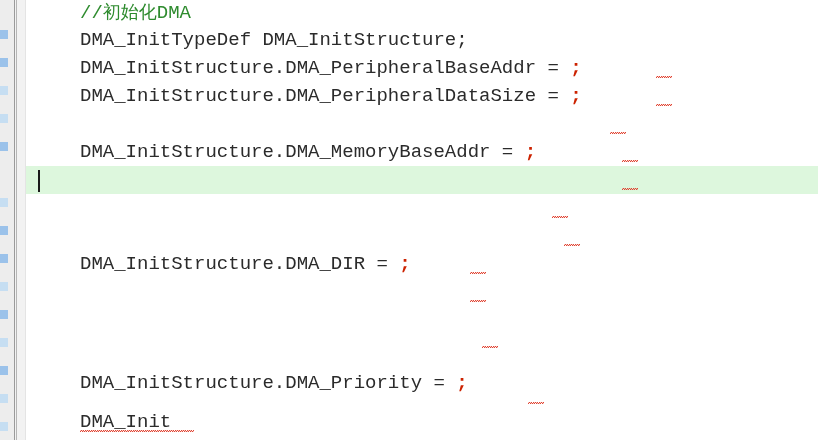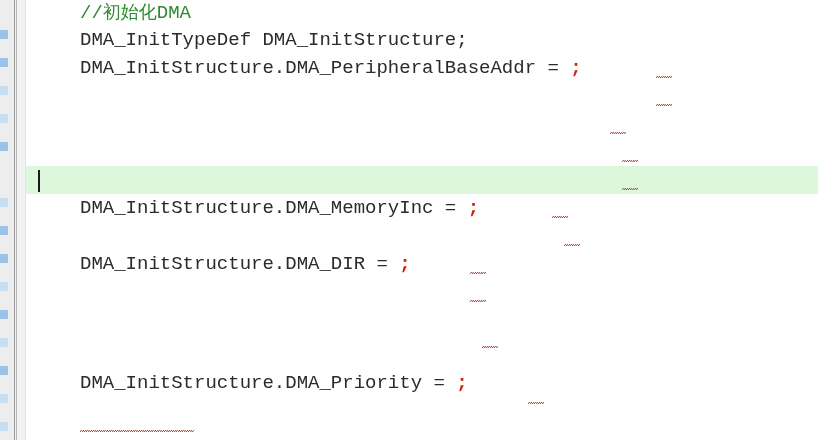--- a/index.html
+++ b/index.html
@@ -149,27 +149,29 @@
       <div class="linenum-stub dim" style="top: 394px;"></div>
       <div class="linenum-stub dim" style="top: 422px;"></div>
     </div>
 
   <div class="caret" style="left: 38px; top: 170px;"></div>
 
 <div class="code-line comment" style="top: -2px;"><span>//</span><span class="cn">初始化</span><span>DMA</span></div>
     <div class="code-line" style="top: 54px;"><span>DMA_InitStructure.DMA_PeripheralBaseAddr = </span><span class="tok-err">;</span></div>
     <div class="code-line" style="top: 26px;"><span>DMA_InitTypeDef DMA_InitStructure;</span></div>
     <div class="squiggle" style="left: 656px; width: 16px; top: 75px;"></div>
+    <div class="code-line" style="top: 82px;"><span>DMA_InitStructure.DMA_PeripheralDataSize = </span><span class="tok-err">;</span></div>
     <div class="squiggle" style="left: 656px; width: 16px; top: 103px;"></div>
     <div class="squiggle" style="left: 610px; width: 16px; top: 131px;"></div>
+    <div class="code-line" style="top: 138px;"><span>DMA_InitStructure.DMA_MemoryBaseAddr = </span><span class="tok-err">;</span></div>
     <div class="squiggle" style="left: 622px; width: 16px; top: 159px;"></div>
     <div class="squiggle" style="left: 622px; width: 16px; top: 187px;"></div>
-    <div class="code-line" style="top: 194px;"><span>DMA_InitStructure.DMA_MemoryInc = </span><span class="tok-err">;</span></div>
     <div class="squiggle" style="left: 552px; width: 16px; top: 215px;"></div>
     <div class="squiggle" style="left: 564px; width: 16px; top: 243px;"></div>
     <div class="code-line" style="top: 250px;"><span>DMA_InitStructure.DMA_DIR = </span><span class="tok-err">;</span></div>
     <div class="squiggle" style="left: 470px; width: 16px; top: 271px;"></div>
     <div class="squiggle" style="left: 470px; width: 16px; top: 299px;"></div>
     <div class="squiggle" style="left: 482px; width: 16px; top: 345px;"></div>
     <div class="code-line" style="top: 369px;"><span>DMA_InitStructure.DMA_Priority = </span><span class="tok-err">;</span></div>
     <div class="squiggle" style="left: 528px; width: 16px; top: 401px;"></div>
+    <div class="code-line" style="top: 408px;"><span>DMA_Init</span></div>
     <div class="squiggle" style="left: 80px; width: 114px; top: 429px;"></div>
   </div>
 
 </body></html>

